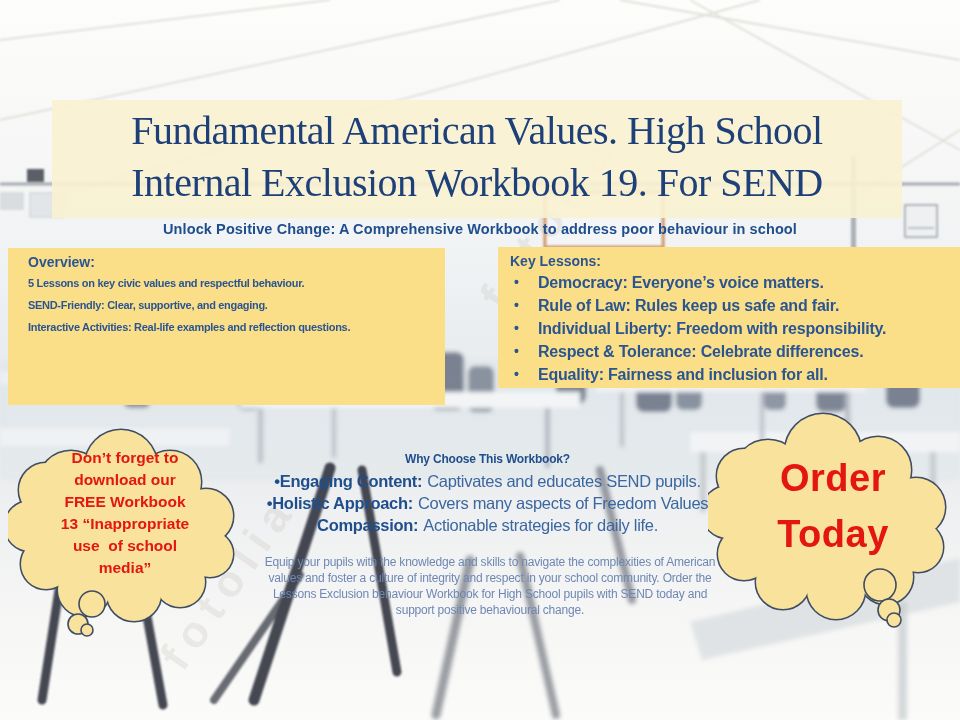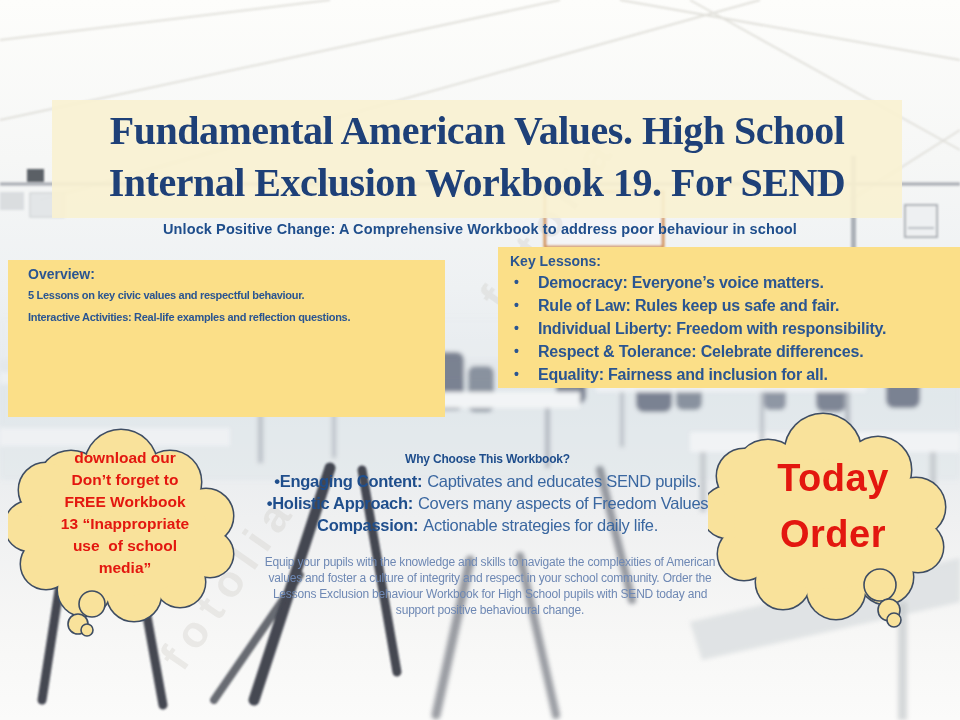--- a/index.html
+++ b/index.html
@@ -12,29 +12,29 @@
   .bg-photo { position:absolute; left:0; top:0; z-index:0; }
   .watermark {
     position:absolute; z-index:1; font-size:44px; font-weight:bold; letter-spacing:10px;
     color:rgba(185,182,172,0.22); transform:rotate(-55deg); transform-origin:left top; white-space:nowrap;
   }
   .title-banner {
     position:absolute; left:52px; top:100px; width:850px; height:118px; z-index:2;
     background:rgba(248,241,209,0.92); text-align:center; padding-top:5px;
   }
   .title-line {
-    font-family:"Liberation Serif", serif; font-weight:bold; font-size:40px; line-height:52px;
+    font-family:"Liberation Serif", serif; font-weight:normal; font-size:40px; line-height:52px;
     color:#1e4078; letter-spacing:-0.5px;
   }
   .subtitle {
     position:absolute; left:80px; top:221px; width:800px; z-index:2; text-align:center;
     font-size:14.5px; font-weight:bold; color:#1f4e8c; letter-spacing:0.1px;
   }
   .panel { position:absolute; z-index:2; background:#fbdf88; color:#2a5591; }
-  .panel-overview { left:8px; top:260px; width:437px; height:157px; padding:4px 8px 4px 20px; }
+  .panel-overview { left:8px; top:248px; width:437px; height:157px; padding:4px 8px 4px 20px; }
   .panel-key { left:460px; top:247px; width:488px; height:141px; padding:4px 10px 4px 12px;margin-left:38px; }
   .panel-heading { font-size:14px; font-weight:bold; line-height:20px; }
   .overview-line { font-size:11px; font-weight:bold; line-height:22px; letter-spacing:-0.3px; }
   .key-item { display:flex; font-size:16px; font-weight:bold; line-height:23px; letter-spacing:-0.2px; }
   .key-bullet { width:28px; text-align:left; padding-left:4px; flex:none; font-size:14px; }
   .cloud-svg { position:absolute; z-index:2; }
   .bubble-text {
     position:absolute; z-index:3; text-align:center; color:#e3170f; font-weight:bold;
     font-size:15.5px; line-height:22px;
   }
@@ -143,20 +143,21 @@
   <div class="title-banner">
     <div class="title-line">Fundamental American Values. High School</div>
     <div class="title-line">Internal Exclusion Workbook 19. For SEND</div>
   </div>
 
   <div class="subtitle">Unlock Positive Change: A Comprehensive Workbook to address poor behaviour in school</div>
 
   <div class="panel panel-overview">
     <div class="panel-heading">Overview:</div>
     <div class="overview-line">5 Lessons on key civic values and respectful behaviour.</div>
+    <div class="overview-line">SEND-Friendly: Clear, supportive, and engaging.</div>
     <div class="overview-line">Interactive Activities: Real-life examples and reflection questions.</div>
   </div>
 
   <div class="panel panel-key">
     <div class="panel-heading">Key Lessons:</div>
     <div class="key-item">
       <span class="key-bullet">•</span>
       <span>Democracy: Everyone’s voice matters.</span>
     </div>
     <div class="key-item">
@@ -206,22 +207,22 @@
         <circle cx="38" cy="66" r="27"></circle>
       <ellipse cx="115" cy="110" rx="85" ry="62"></ellipse>
     </g>
     <g stroke="#3e4d63" stroke-width="1.6" fill="#f9e29b">
       <circle cx="84" cy="180" r="13"></circle>
         <circle cx="70" cy="200" r="10"></circle>
         <circle cx="79" cy="206" r="6"></circle>
     </g>
   </svg>
   <div class="bubble-text" style="left:35px; top:447px; width:180px;">
+    <div>Don’t forget to</div>
     <div>download our</div>
-    <div>Don’t forget to</div>
     <div>FREE Workbook</div>
     <div>13 “Inappropriate</div>
     <div>use  of school</div>
     <div>media”</div>
   </div>
 
   <div class="why-choose">
     <div class="why-heading">Why Choose This Workbook?</div>
     <div class="why-line">
       <b>•Engaging Content:</b><span>Captivates and educates SEND pupils.</span>
@@ -265,17 +266,17 @@
         <circle cx="36" cy="64" r="27"></circle>
       <ellipse cx="118" cy="112" rx="92" ry="65"></ellipse>
     </g>
     <g stroke="#3e4d63" stroke-width="1.6" fill="#f9e29b">
       <circle cx="172" cy="173" r="16"></circle>
         <circle cx="181" cy="198" r="11"></circle>
         <circle cx="186" cy="208" r="7"></circle>
     </g>
   </svg>
   <div class="order-text" style="left:738px; top:450px; width:190px;">
+    <div>Order</div>
     <div>Today</div>
-    <div>Order</div>
   </div>
 
 </div>
 
 </body></html>

